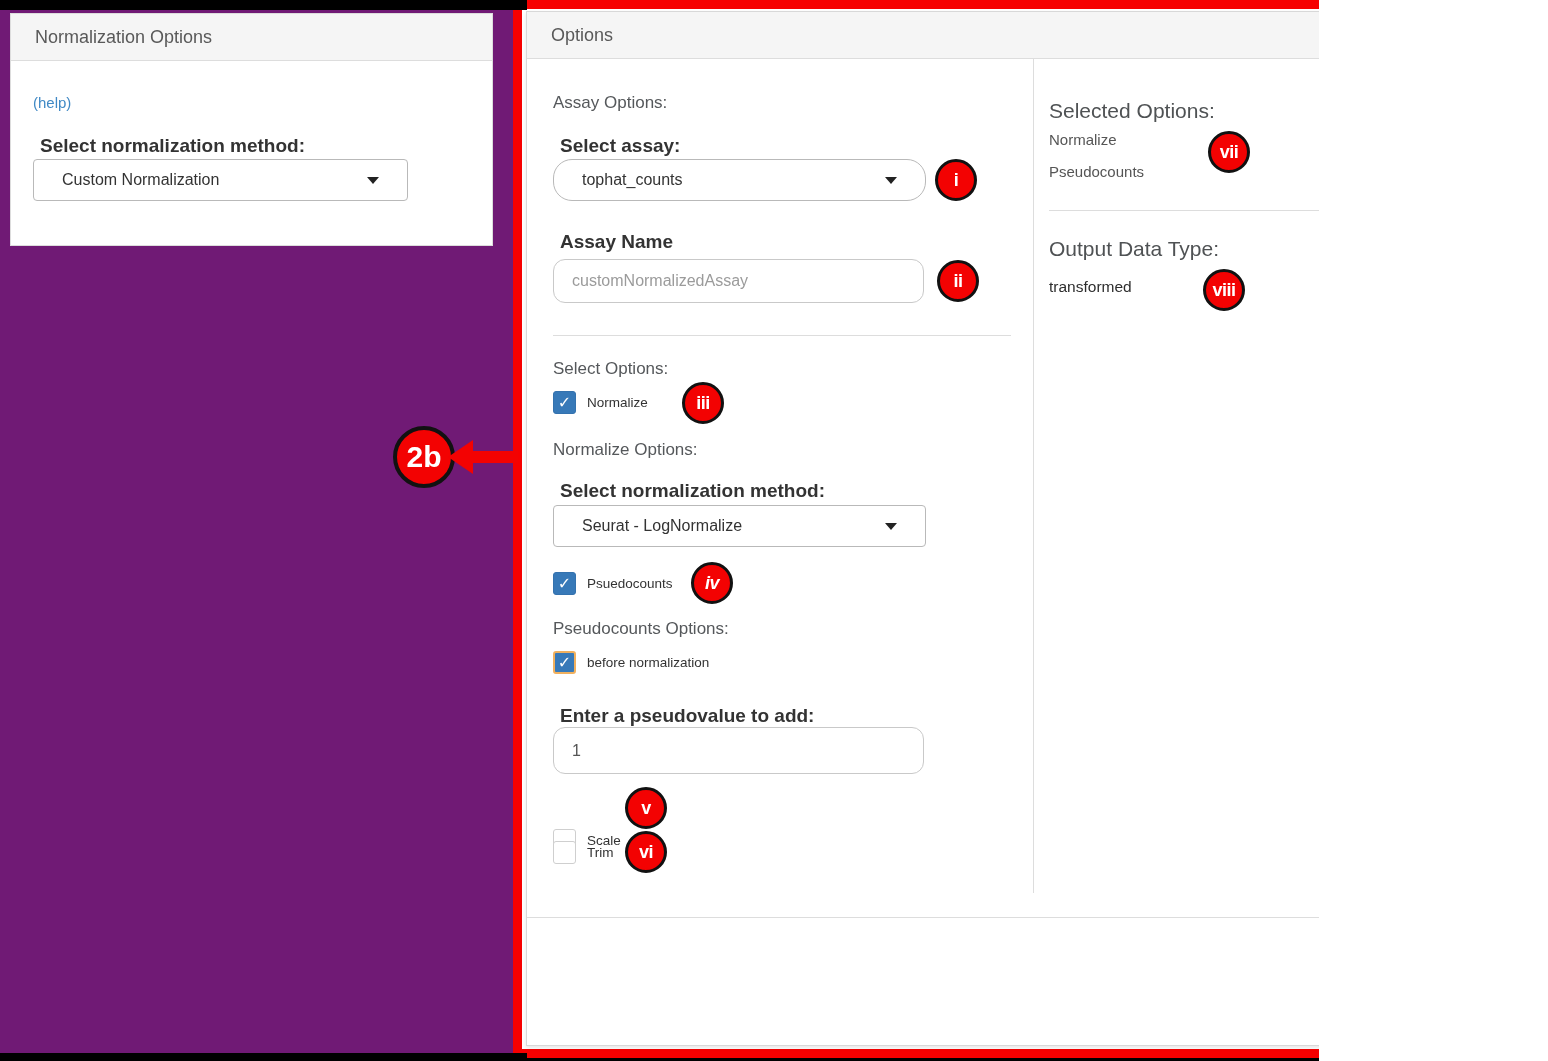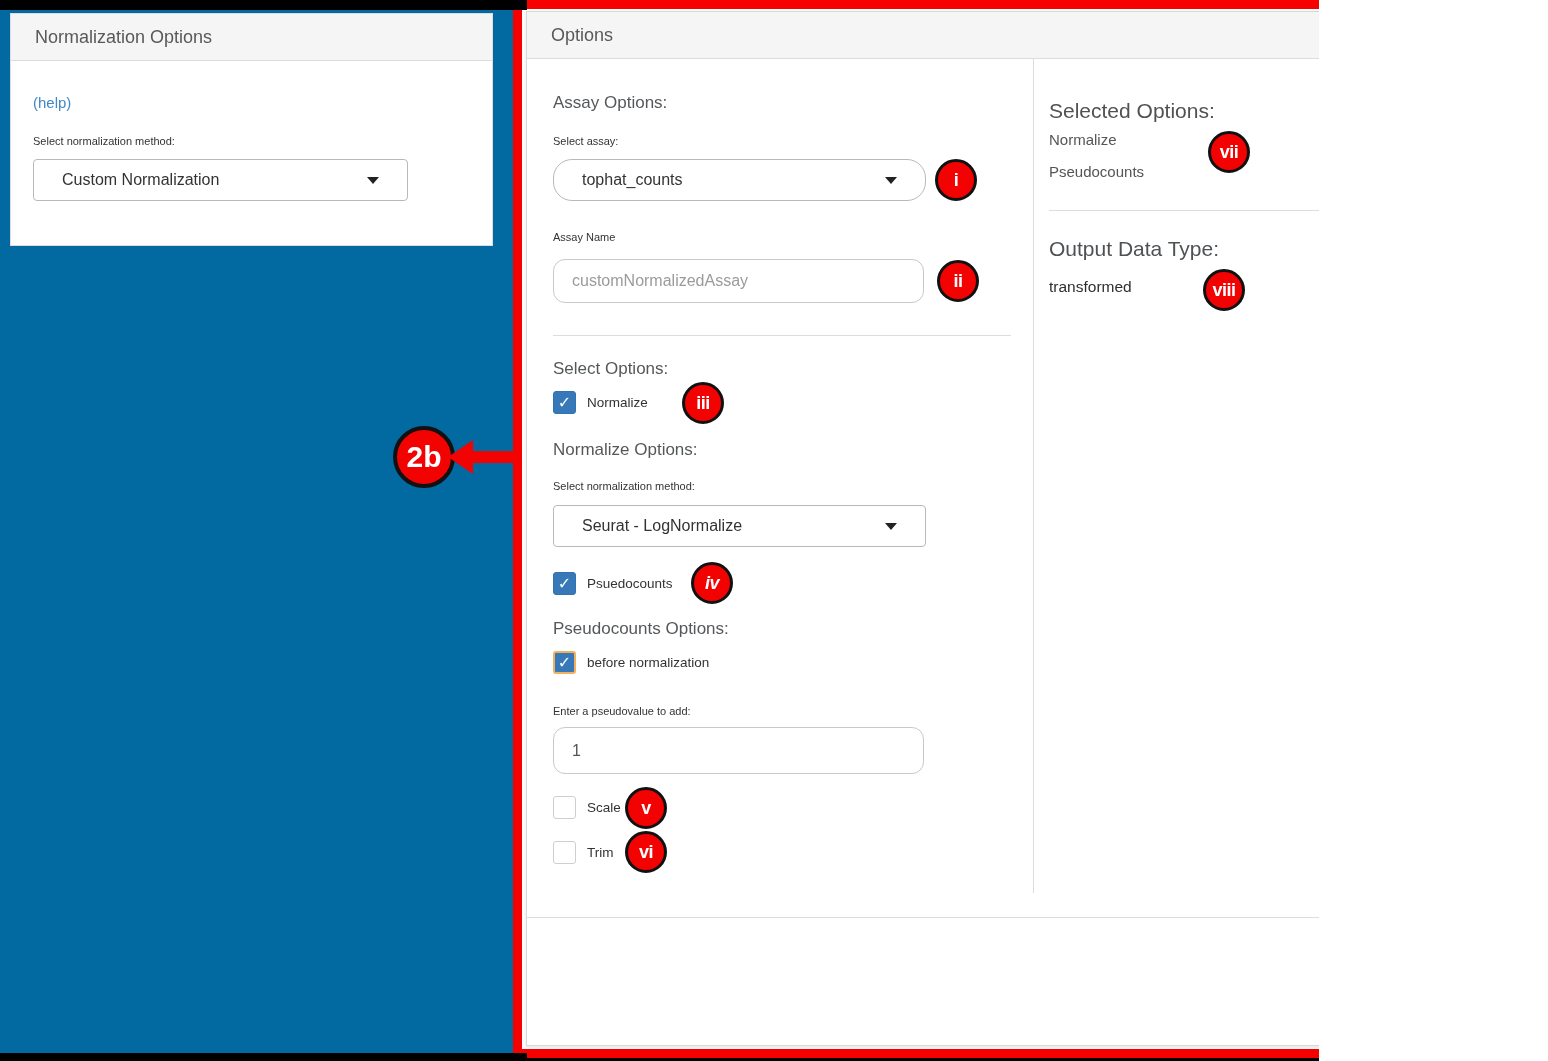--- a/index.html
+++ b/index.html
@@ -1,18 +1,18 @@
 <!DOCTYPE html>
 <html><head>
 <meta charset="utf-8">
 <style>
   * { box-sizing: border-box; margin: 0; padding: 0; }
   html,body { background:#fff; }
   body { font-family: "Liberation Sans", "DejaVu Sans", sans-serif; }
-  .page { position:relative; width:1319px; height:1061px; background:#0369a1; overflow:hidden; }
+  .page { position:relative; width:1319px; height:1061px; background:#701a75; overflow:hidden; }
 
   
   .black-bar { position:absolute; background:#000; z-index:30; }
   .bar-top-left { left:0; top:0; width:527px; height:10px; }
   .bar-bottom-left { left:0; top:1053px; width:527px; height:8px; }
   .bar-bottom-right { left:513px; top:1058px; width:1035px; height:3px; }
 
   
   .red-frame { position:absolute; left:513px; top:0; width:1035px; height:1058px;
                background:#f60000; padding:9px 7px 9px 9px; z-index:10; }
@@ -23,21 +23,21 @@
   .card { position:absolute; background:#fff; border:1px solid #d8d8d8;
           box-shadow:0 2px 4px rgba(0,0,0,.10); }
   .card-header { height:47px; background:#f5f5f5; border-bottom:1px solid #ddd;
                  display:flex; align-items:center; padding-left:24px;
                  font-size:18px; color:#595959; }
 
   
   .left-card { left:10px; top:13px; width:483px; height:233px; box-shadow:none; border-color:#ddd; }
   .left-card .card-body { position:relative; height:185px; }
   .help-link { position:absolute; left:22px; top:33px; font-size:15px; color:#4089c5; cursor:pointer; }
-  .small-label { position:absolute; font-size:11px; font-weight:400; color:#333; }
+  .small-label { position:absolute; font-size:19px; font-weight:700; color:#333;margin-left:7px; }
 
   
   .select { position:absolute; height:42px; border:1px solid #b9b9b9; border-radius:4px;
             background:#fff; display:flex; align-items:center; padding:0 28px;
             font-size:16px; color:#333; cursor:pointer; }
   .select .caret { margin-left:auto; width:0; height:0; border-left:6px solid transparent;
                    border-right:6px solid transparent; border-top:7px solid #222; }
   .text-input { position:absolute; height:44px; border:1px solid #c9c9c9; border-radius:12px;
                 background:#fff; padding:0 18px; font-size:16px; color:#555; width:371px;
                 font-family:"Liberation Sans","DejaVu Sans",sans-serif; outline:none; }
@@ -151,21 +151,21 @@
 
             <div class="section-heading" style="left:26px; top:560px;">Pseudocounts Options:</div>
             <div class="cb-row" style="left:26px; top:592px;">
               <span class="cb focus checked"></span>
               <span class="cb-label">before normalization</span>
             </div>
 
             <div class="small-label" style="left:26px; top:646px;">Enter a pseudovalue to add:</div>
             <input class="text-input" style="left: 26px; top: 668px; height: 47px;" value="1">
 
-            <div class="cb-row" style="left:26px; top:737px;">
+            <div class="cb-row" style="left:26px; top:770px;">
               <span class="cb"></span>
               <span class="cb-label">Scale</span>
             </div>
             <div class="cb-row" style="left:26px; top:782px;">
               <span class="cb"></span>
               <span class="cb-label">Trim</span>
             </div>
 
             <div class="big-heading" style="left:522px; top:40px;text-align:right;">Selected Options:</div>
             <div class="summary-item" style="left:522px; top:72px;">Normalize</div>

